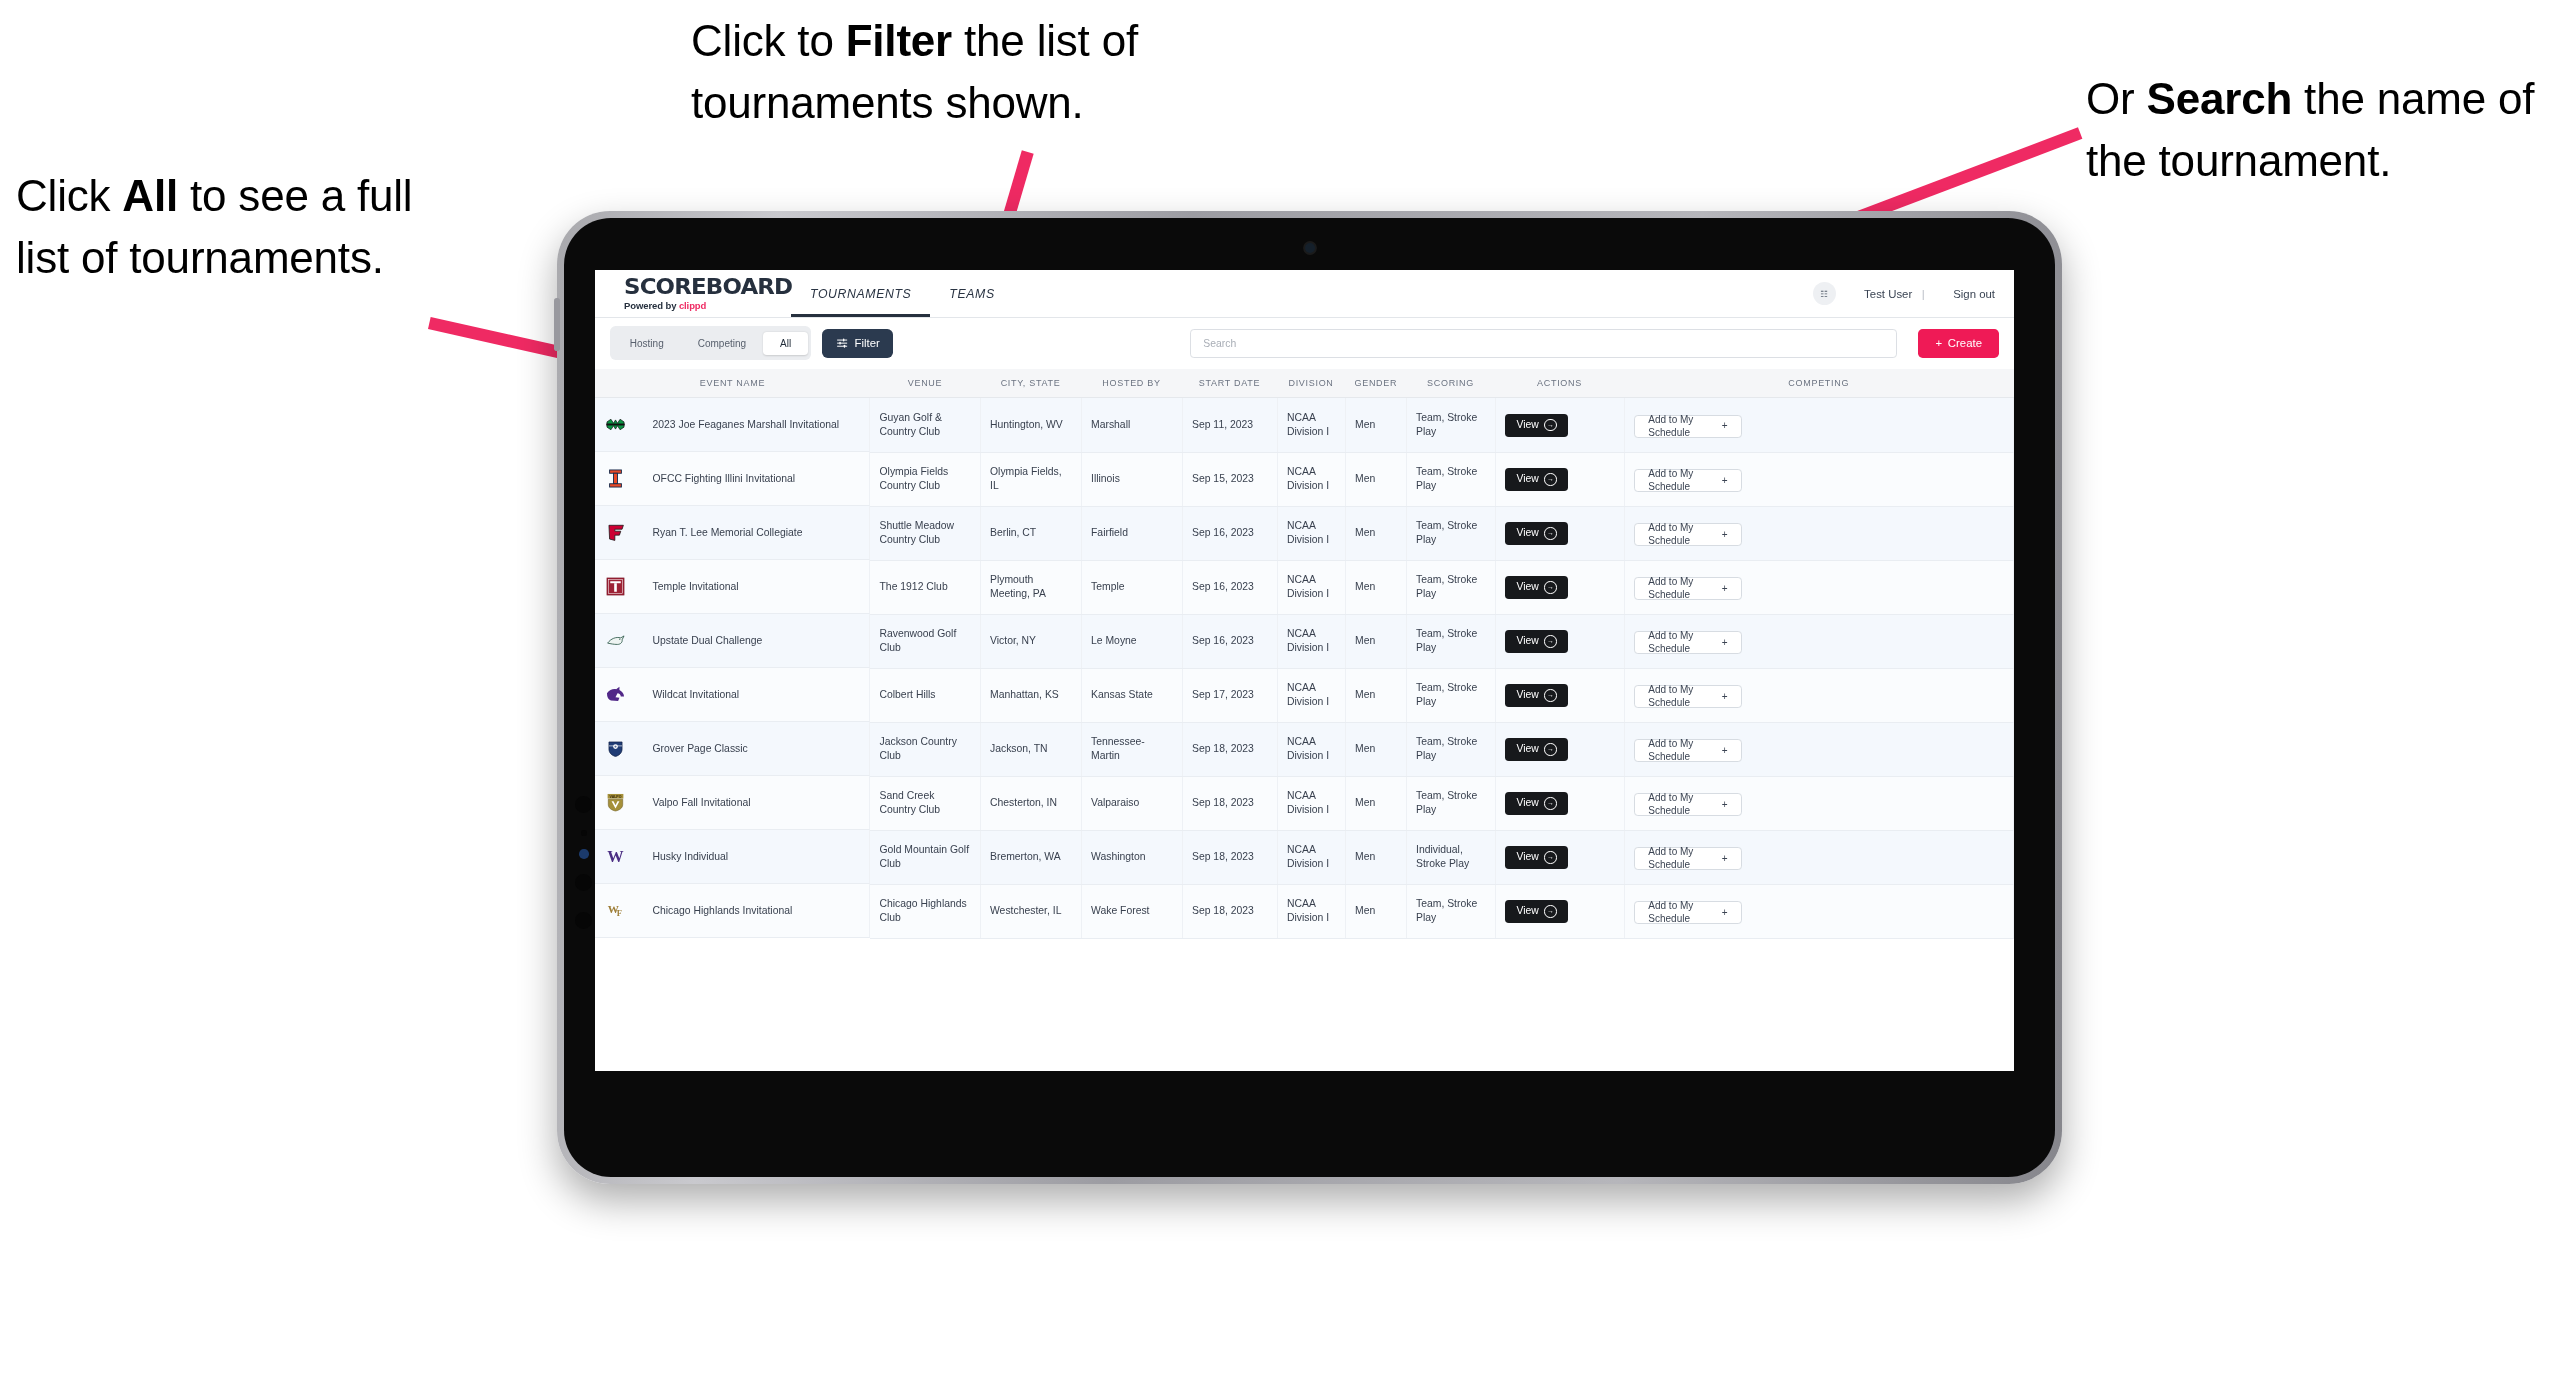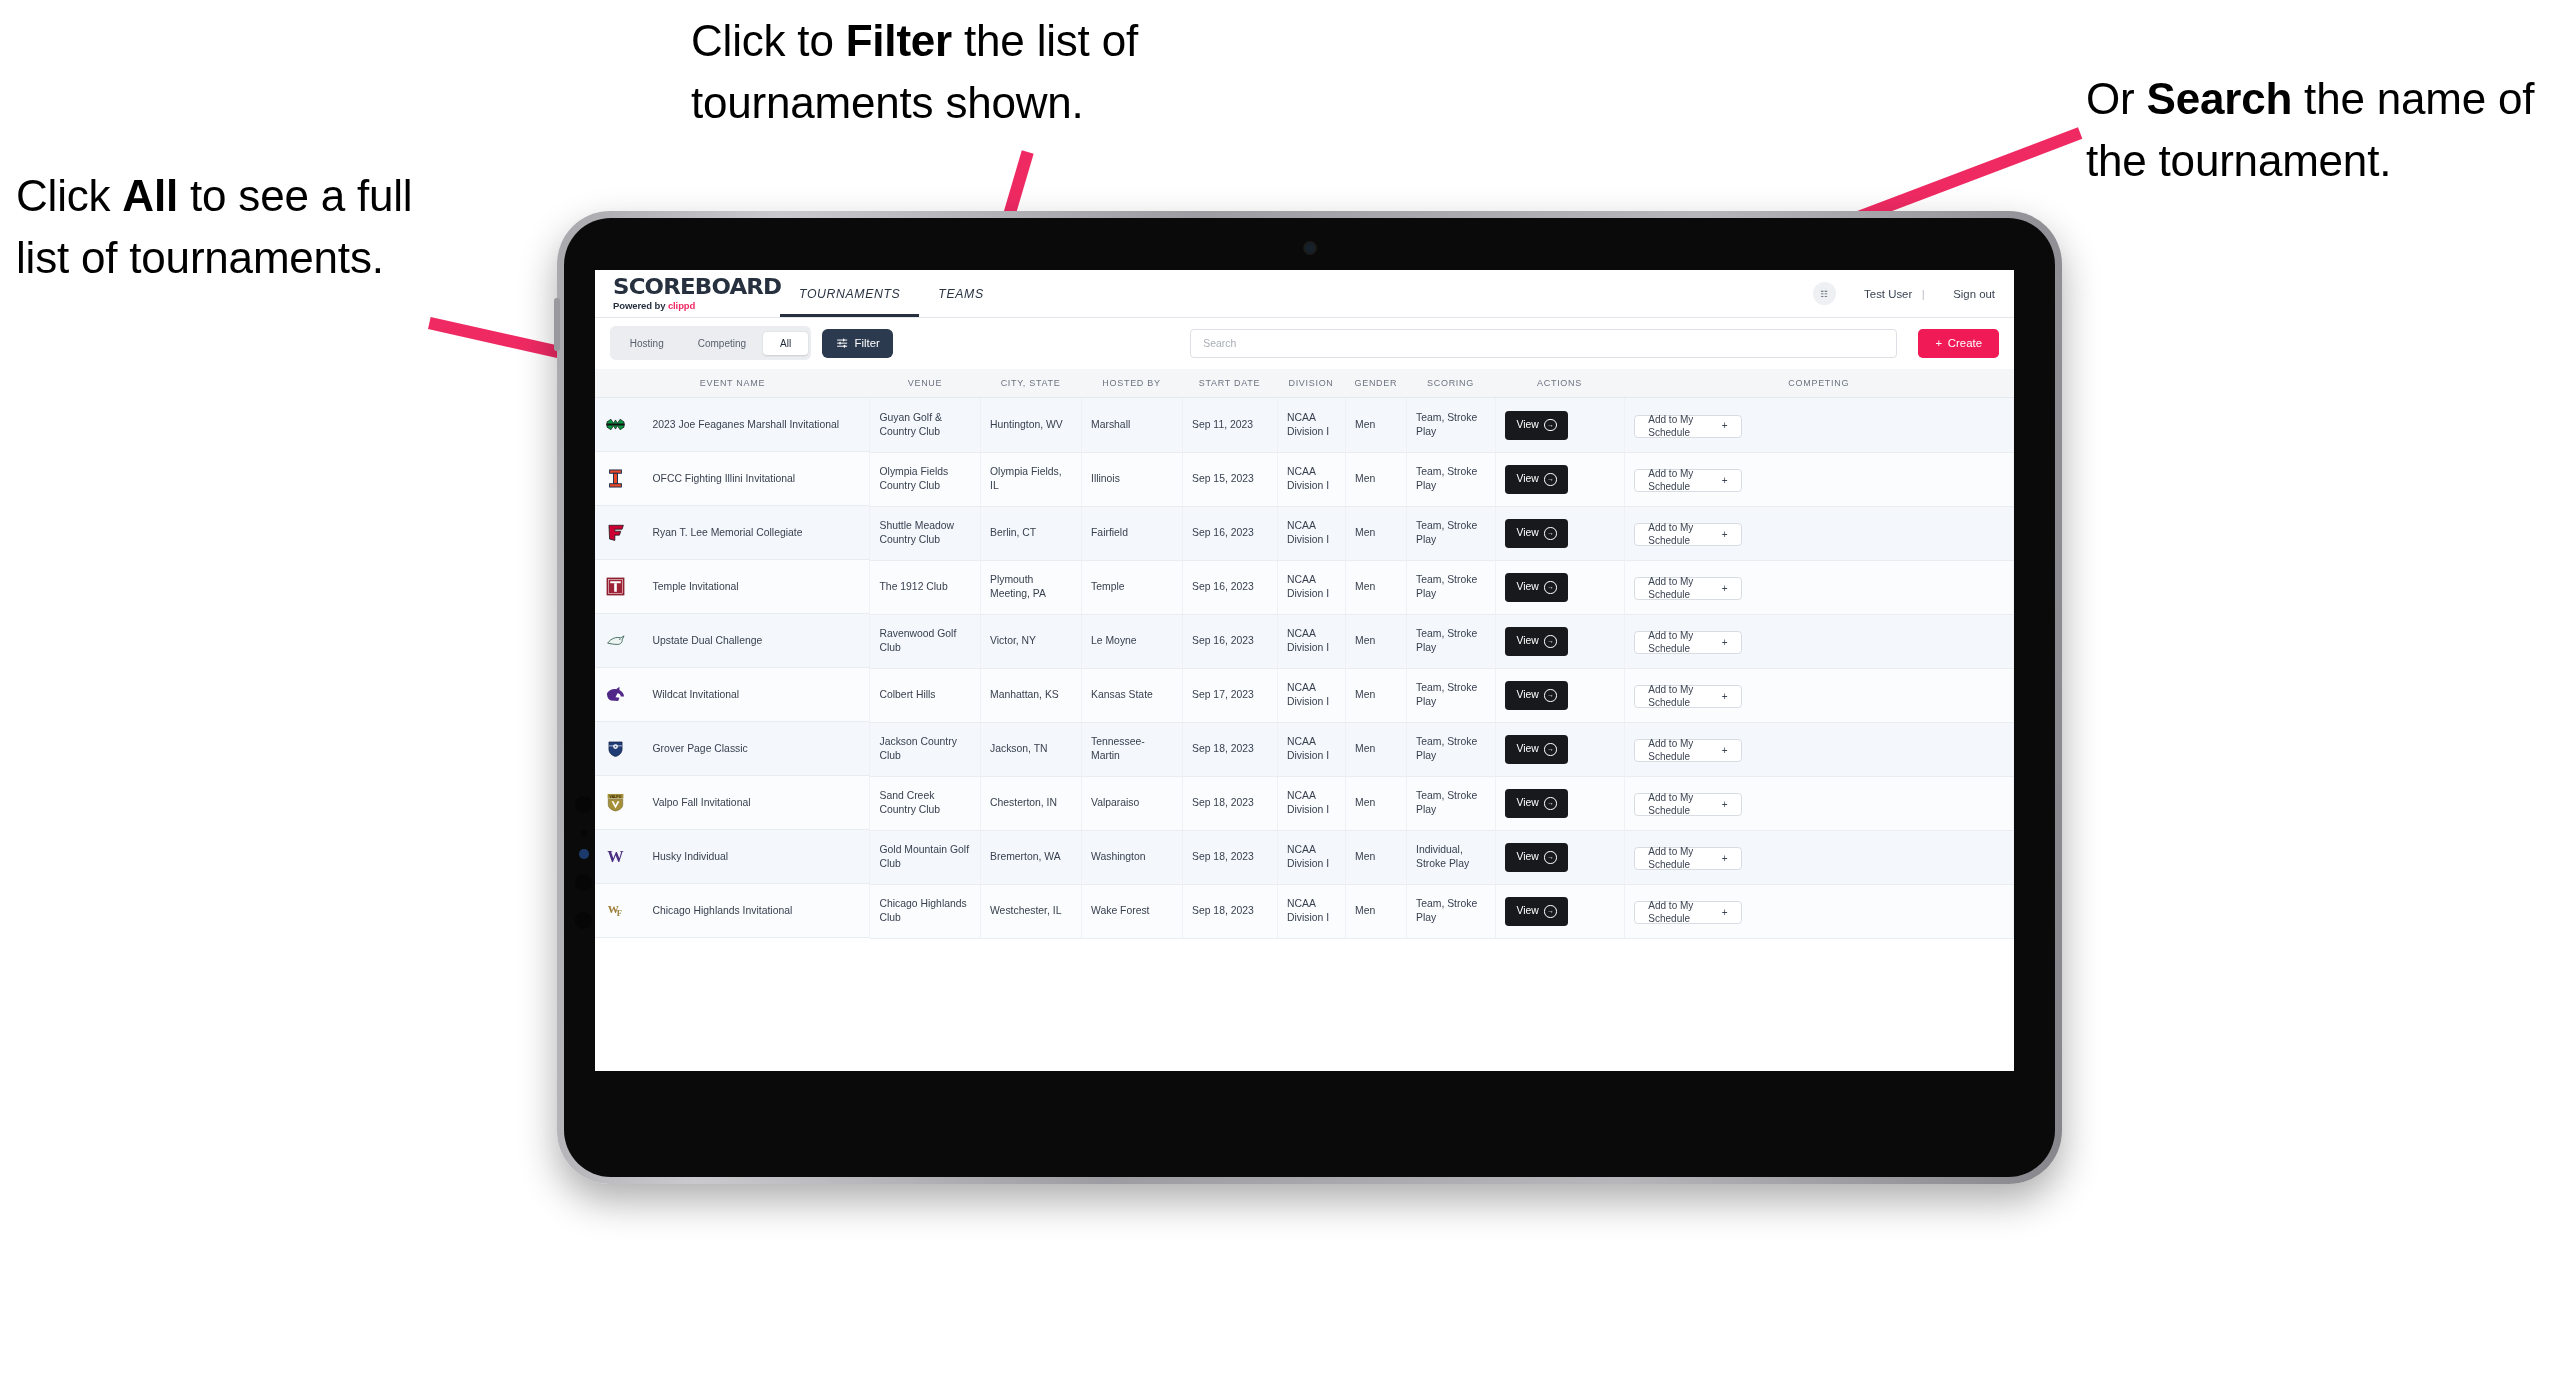--- a/index.html
+++ b/index.html
@@ -54,21 +54,21 @@
   .cam-dot{position:absolute;width:10.4px;height:10.4px;border-radius:50%;
     background:#15202b;box-shadow:0 0 0 1.9px rgba(255,255,255,.07);}
   .btn-side{position:absolute;background:#98989e;border-radius:2.8px;}
   .btn-black{position:absolute;background:#060606;border-radius:50%;}
 
   
   .app-header{
     height:47px;background:#fff;display:flex;align-items:center;
     position:relative;
   }
-  .logo-wrap{width:142px;padding-left:18px;display:flex;flex-direction:column;justify-content:center;}
+  .logo-wrap{width:142px;padding-left:29px;display:flex;flex-direction:column;justify-content:center;}
   .logo-main{
     font-family:"DejaVu Sans", sans-serif;
     font-weight:700;font-size:22px;color:#26303e;letter-spacing:-0.8px;
     line-height:1;transform:scaleX(1.04);transform-origin:left center;
   }
   .logo-sub{font-size:9.5px;color:#26303e;margin-top:2.8px;font-weight:600;letter-spacing:-0.1px;}
   .logo-sub .brand{color:#ef2a63;font-weight:800;}
   .nav-tabs{display:flex;height:100%;margin-left:25px;}
   .nav-tab{
     display:flex;align-items:center;padding:0 19px;height:100%;
@@ -137,21 +137,21 @@
   .tbl tbody td{
     font-size:10.4px;color:#39414f;padding:9.5px;height:34px;vertical-align:middle;
     border-bottom:0.9px solid #e9edf2;border-right:0.9px solid #eef1f5;
     line-height:1.35;
   }
   .tbl tbody tr{background:#f4f8fd;}
   .tbl tbody tr:nth-child(even){background:#fafcfe;}
   td.ev{display:flex;align-items:center;gap:27px;height:34px;border-right:0.9px solid #eef1f5;}
   .tlogo{width:21px;height:21px;flex:0 0 21px;display:flex;align-items:center;justify-content:center;}
   .view-btn{
-    background:#17191c;color:#fff;border-radius:3.8px;height:29px;
+    background:#17191c;color:#fff;border-radius:3.8px;height:23px;
     display:inline-flex;align-items:center;gap:5.7px;padding:0 11.4px;font-size:10.4px;cursor:pointer;
   }
   .ring{
     width:10.4px;height:10.4px;border:1.2px solid #fff;border-radius:50%;
     display:inline-flex;align-items:center;justify-content:center;font-size:6.6px;line-height:1;
   }
   .add-btn{
     border:0.9px solid #d7dce2;background:#fff;border-radius:3.8px;height:23px;
     display:inline-flex;align-items:center;justify-content:center;gap:7.6px;
     padding:0 13.3px;font-size:10px;color:#3b4453;cursor:pointer;width:108px;box-sizing:border-box;

